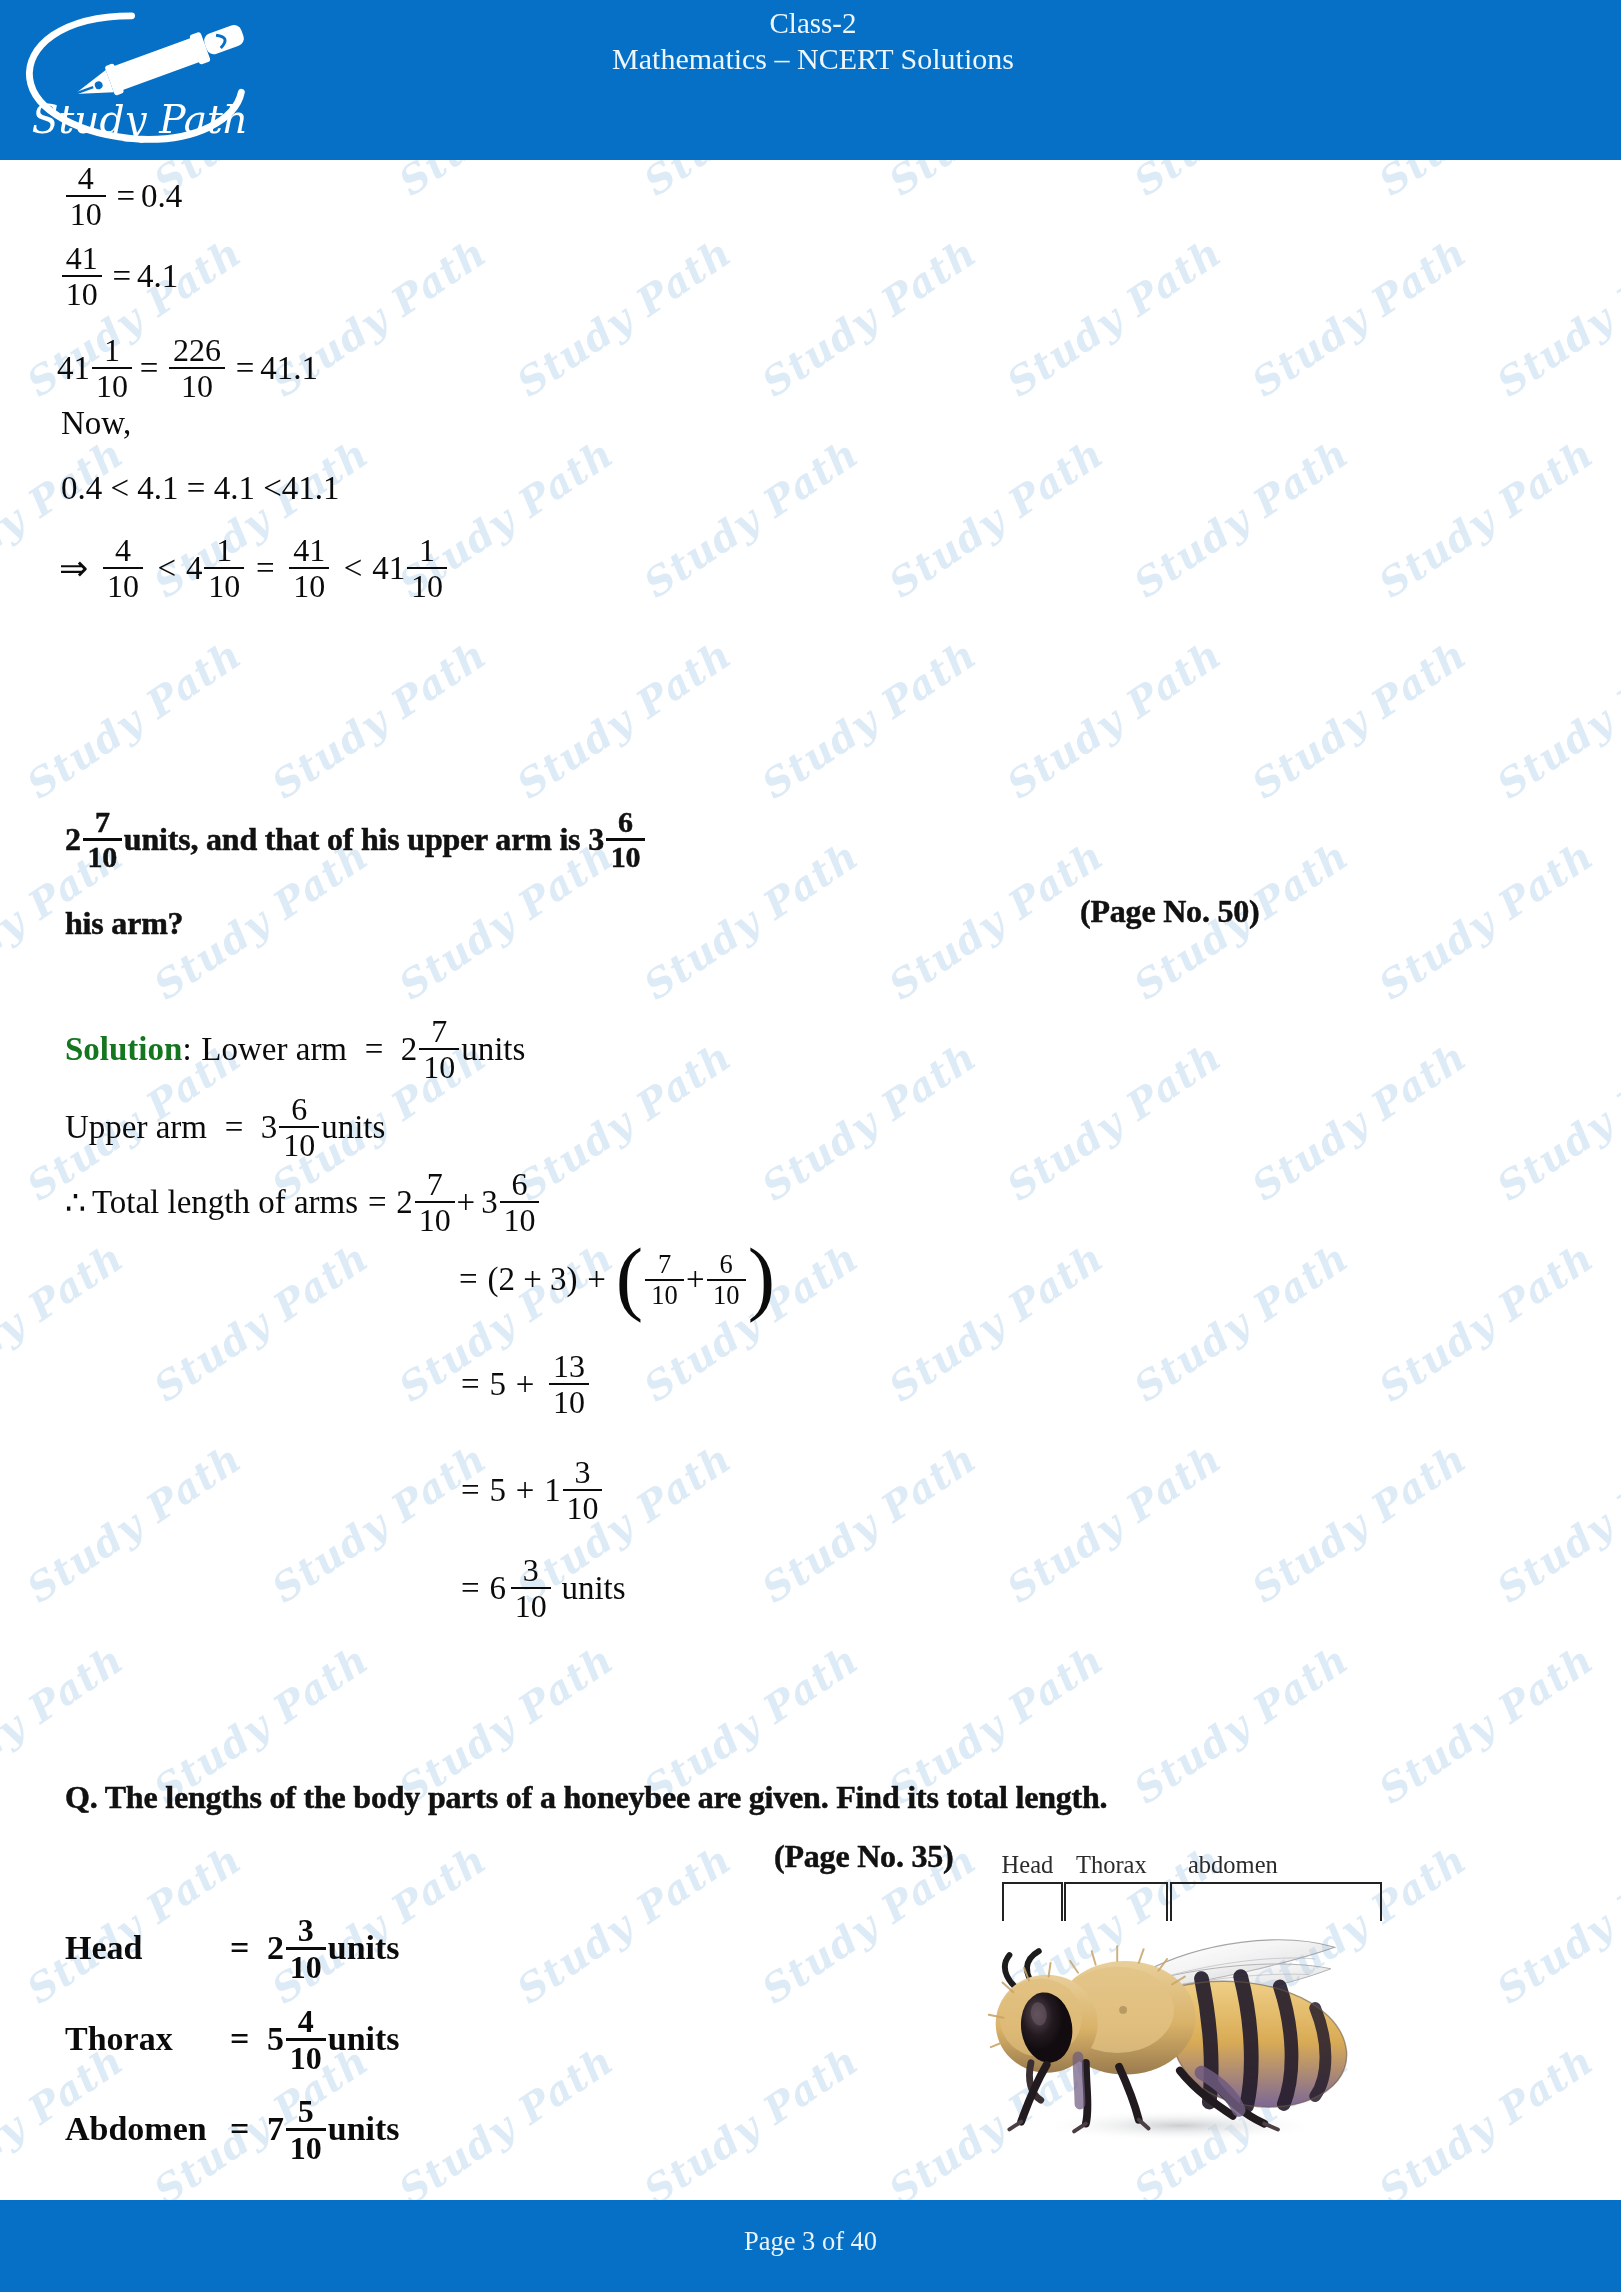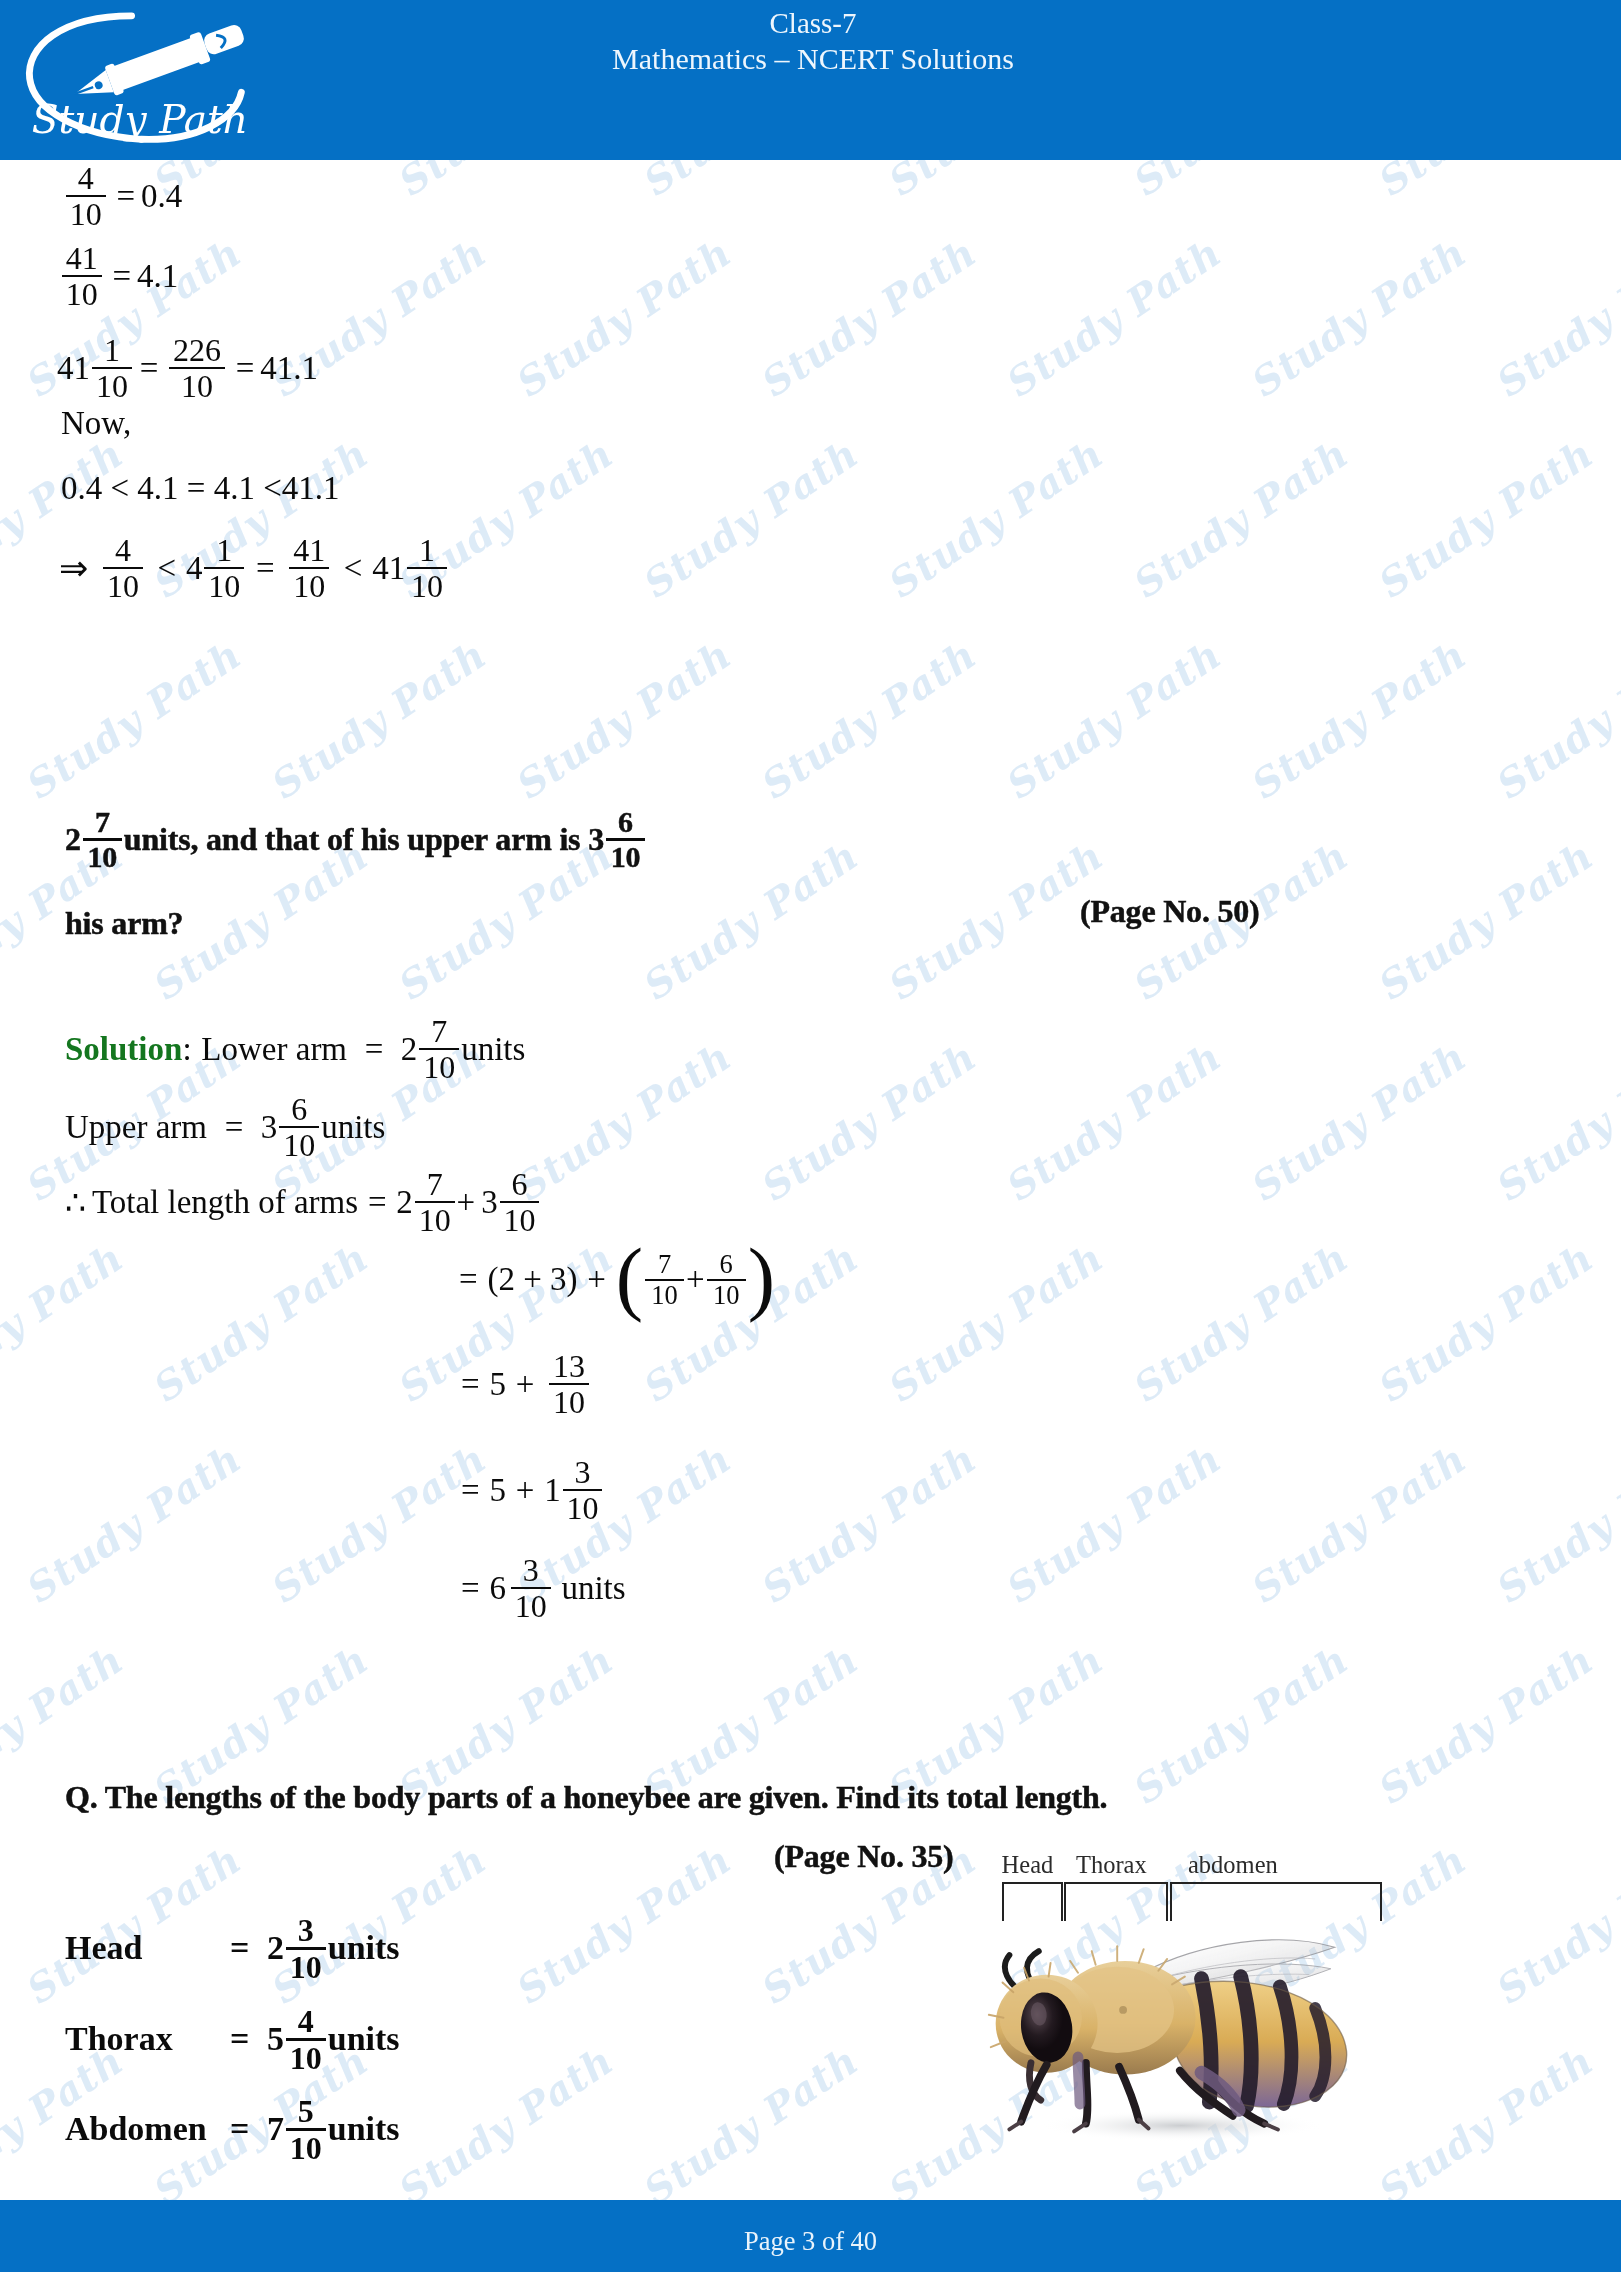--- a/index.html
+++ b/index.html
@@ -54,21 +54,21 @@
     line-height:1.22;
     white-space:nowrap;
   }
   #hdr-class{font-size:29px;}
   #hdr-subject{font-size:30px;}
   #hdr-chapter{font-size:30px;}
 
   
   #footer{
     position:absolute;left:0;top:2200px;
-    width:1621px;height:72px;
+    width:1621px;height:92px;
     background:#0570c5;
     z-index:3;
   }
   #footer-text{
     position:absolute;left:0;top:25.5px;width:1621px;
     text-align:center;color:#e9f3fb;
     font-size:26.5px;
     font-family:"Liberation Serif", serif;
   }
 
@@ -272,21 +272,21 @@
         <path d="M96 57 L 58 69 L 96 81 Z" fill="#ffffff"></path>
         <path d="M78 69 L 58 69" stroke="#0570c5" stroke-width="2.4"></path>
         <circle cx="84" cy="69" r="4" fill="#0570c5"></circle>
       </g>
 
       <text x="18" y="134" font-family="DejaVu Serif, serif" font-style="italic" font-size="40" fill="#ffffff">Study Path</text>
     </svg>
   </div>
 
   <div id="header-titles">
-    <div class="hdr-line" id="hdr-class">Class-7</div>
+    <div class="hdr-line" id="hdr-class">Class-2</div>
     <div class="hdr-line" id="hdr-subject">Mathematics – NCERT Solutions</div>
   </div>
 </div>
 
 <div id="content">
 
   <div class="abs mathline" style="left:61px;top:2px;">
     <span class="frac">
       <span class="num">4</span>
       <span class="bar"></span>

